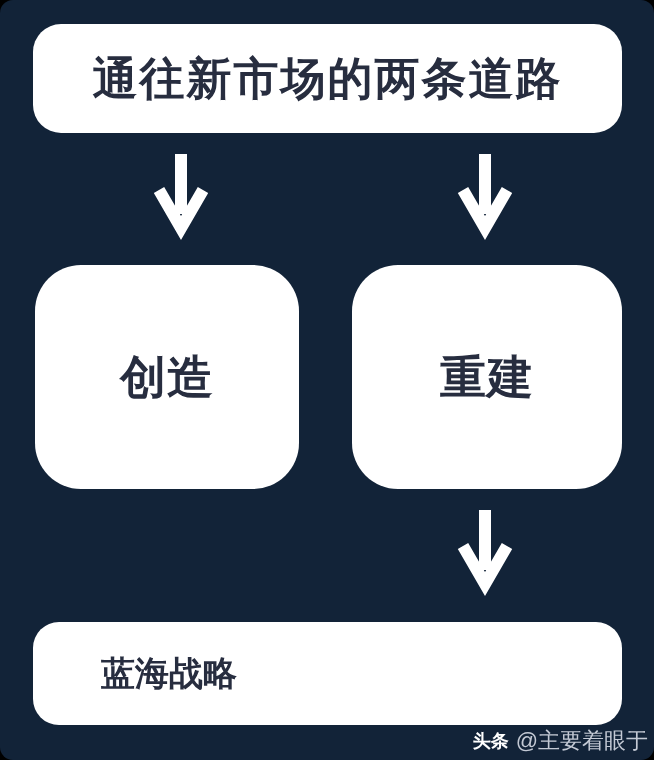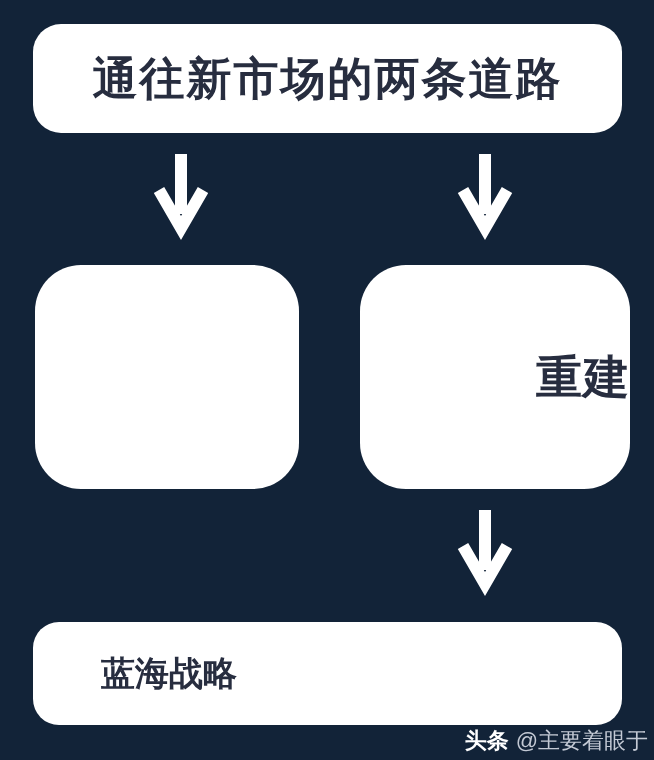--- a/index.html
+++ b/index.html
@@ -7,20 +7,21 @@
     padding: 0;
     background: #000;
   }
   .canvas {
     position: relative;
     width: 654px;
     height: 760px;
     overflow: hidden;
     background: var(--bg, #122338);
     font-family: "Liberation Sans", "DejaVu Sans", sans-serif;
+    border-radius: 13px;
   }
   .box {
     position: absolute;
     background: var(--box-fill, #ffffff);
     color: var(--box-text, #272d3f);
     font-weight: bold;
     display: flex;
     align-items: center;
     justify-content: center;
     text-align: center;
@@ -38,21 +39,21 @@
     top: 265px;
     width: 264px;
     height: 224px;
     border-radius: 46px;
     flex-direction: column;
     font-size: 46px;
     line-height: 64px;
     letter-spacing: 1px;
   }
   .mid-box-left  { left: 35px; }
-  .mid-box-right { left: 360px; width: 270px; align-items: flex-end; }
+  .mid-box-right { left: 352px; width: 270px; }
   .bottom-box {
     left: 33px;
     top: 622px;
     width: 589px;
     height: 103px;
     border-radius: 26px;
     flex-direction: column;
     align-items: flex-start;
     justify-content: center;
     padding-left: 68px;
@@ -76,21 +77,21 @@
     top: 726px;
     display: flex;
     align-items: center;
     gap: 7px;
     font-size: 22px;
     white-space: nowrap;
   }
   .watermark .brand {
     color: var(--wm-brand, #ffffff);
     font-weight: bold;
-    font-size: 22px;
+    font-size: 18px;
   }
   .watermark .handle {
     color: var(--wm-handle, #c3c9d4);
     font-weight: normal;
   }
 </style>
 </head>
 <body>
 
 <div class="canvas">
@@ -107,20 +108,21 @@
   </div>
 
   <div class="arrow arrow-2">
     <svg viewBox="0 0 60 90" xmlns="http://www.w3.org/2000/svg">
       <path d="M30 2 V62" stroke="#ffffff" stroke-width="12" fill="none" stroke-linecap="butt"></path>
       <path d="M8 38 L30 76 L52 38" stroke="#ffffff" stroke-width="12" fill="none" stroke-linejoin="miter" stroke-linecap="butt"></path>
     </svg>
   </div>
 
   <div class="box mid-box mid-box-left">
+    <span>创造</span>
   </div>
 
   <div class="box mid-box mid-box-right">
     <span>重建</span>
   </div>
 
   <div class="arrow arrow-3">
     <svg viewBox="0 0 60 90" xmlns="http://www.w3.org/2000/svg">
       <path d="M30 2 V62" stroke="#ffffff" stroke-width="12" fill="none" stroke-linecap="butt"></path>
       <path d="M8 38 L30 76 L52 38" stroke="#ffffff" stroke-width="12" fill="none" stroke-linejoin="miter" stroke-linecap="butt"></path>

